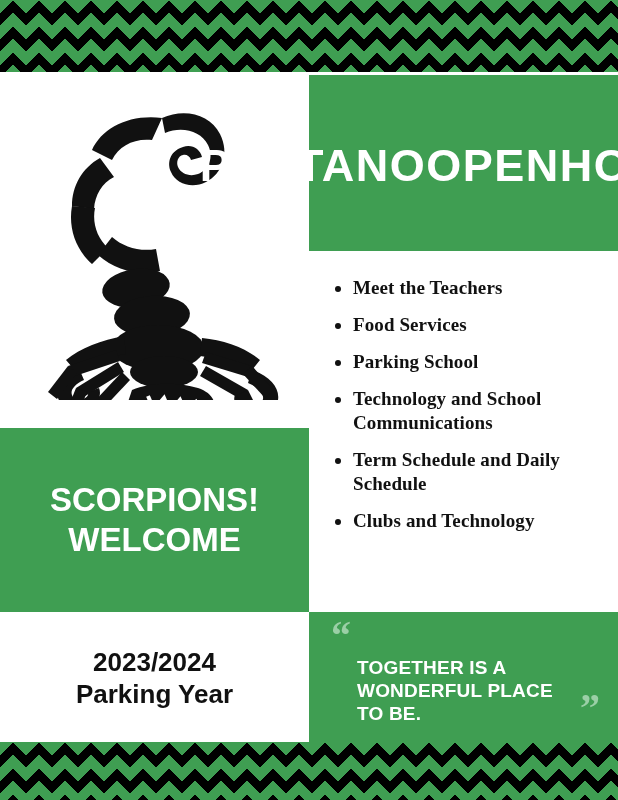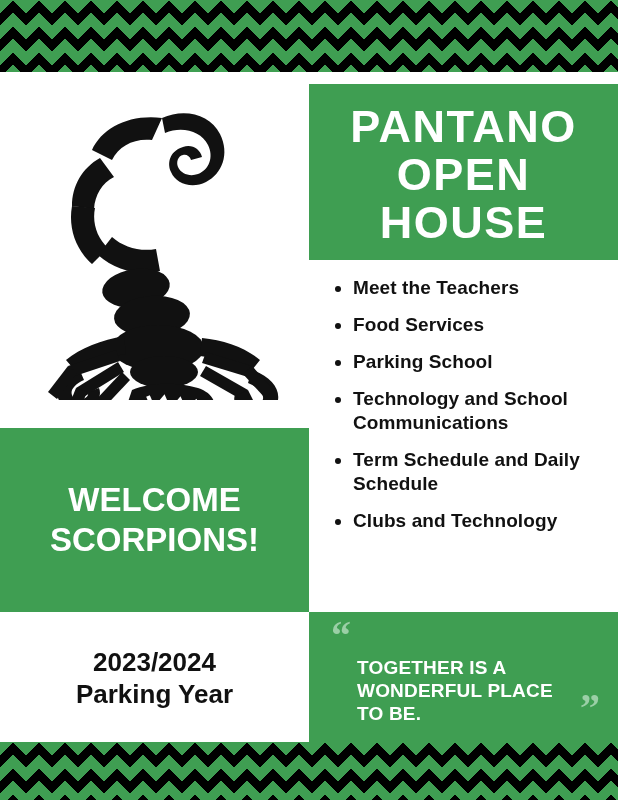--- a/index.html
+++ b/index.html
@@ -45,26 +45,26 @@
     top: 72px;
     width: 618px;
     height: 670px;
     background: #ffffff;
   }
 
   
   .title-block {
     position: absolute;
     left: 309px;
-    top: 12px;
+    top: 3px;
     width: 309px;
     height: 176px;
     background: #3f9e52;
     display: flex;
-    flex-direction: column;
+    flex-direction: row;
     align-items: center;
     justify-content: center;
     padding: 6px 10px 0 10px;
     box-sizing: border-box;
   }
   .title-line {
     color: #ffffff;
     font-weight: bold;
     font-size: 45px;
     line-height: 48px;
@@ -101,20 +101,21 @@
     font-size: 20px;
     font-weight: bold;
     color: #111111;
     letter-spacing: 0.3px;
     margin: 0 0 14px 0;
   }
   ul.bullets {
     margin: 0;
     padding-left: 26px;
     list-style: disc;
+    font-family: Liberation Serif, serif;
   }
   ul.bullets li {
     font-size: 19px;
     font-weight: bold;
     color: #111111;
     line-height: 24px;
     margin-bottom: 13px;
     letter-spacing: 0.1px;
   }
 
@@ -253,22 +254,22 @@
         <li>Meet the Teachers</li>
         <li>Food Services</li>
         <li>Parking School</li>
         <li>Technology and School Communications</li>
         <li>Term Schedule and Daily Schedule</li>
         <li>Clubs and Technology</li>
       </ul>
     </div>
 
     <div class="welcome">
+      <div class="welcome-line">SCORPIONS!</div>
       <div class="welcome-line">WELCOME</div>
-      <div class="welcome-line">SCORPIONS!</div>
     </div>
 
     <div class="year">
       <div class="year-line">2023/2024</div>
       <div class="year-line">Parking Year</div>
     </div>
 
     <div class="quote">
       <div class="quote-mark quote-open">“</div>
       <div class="quote-text">TOGETHER IS A WONDERFUL PLACE TO BE.</div>

